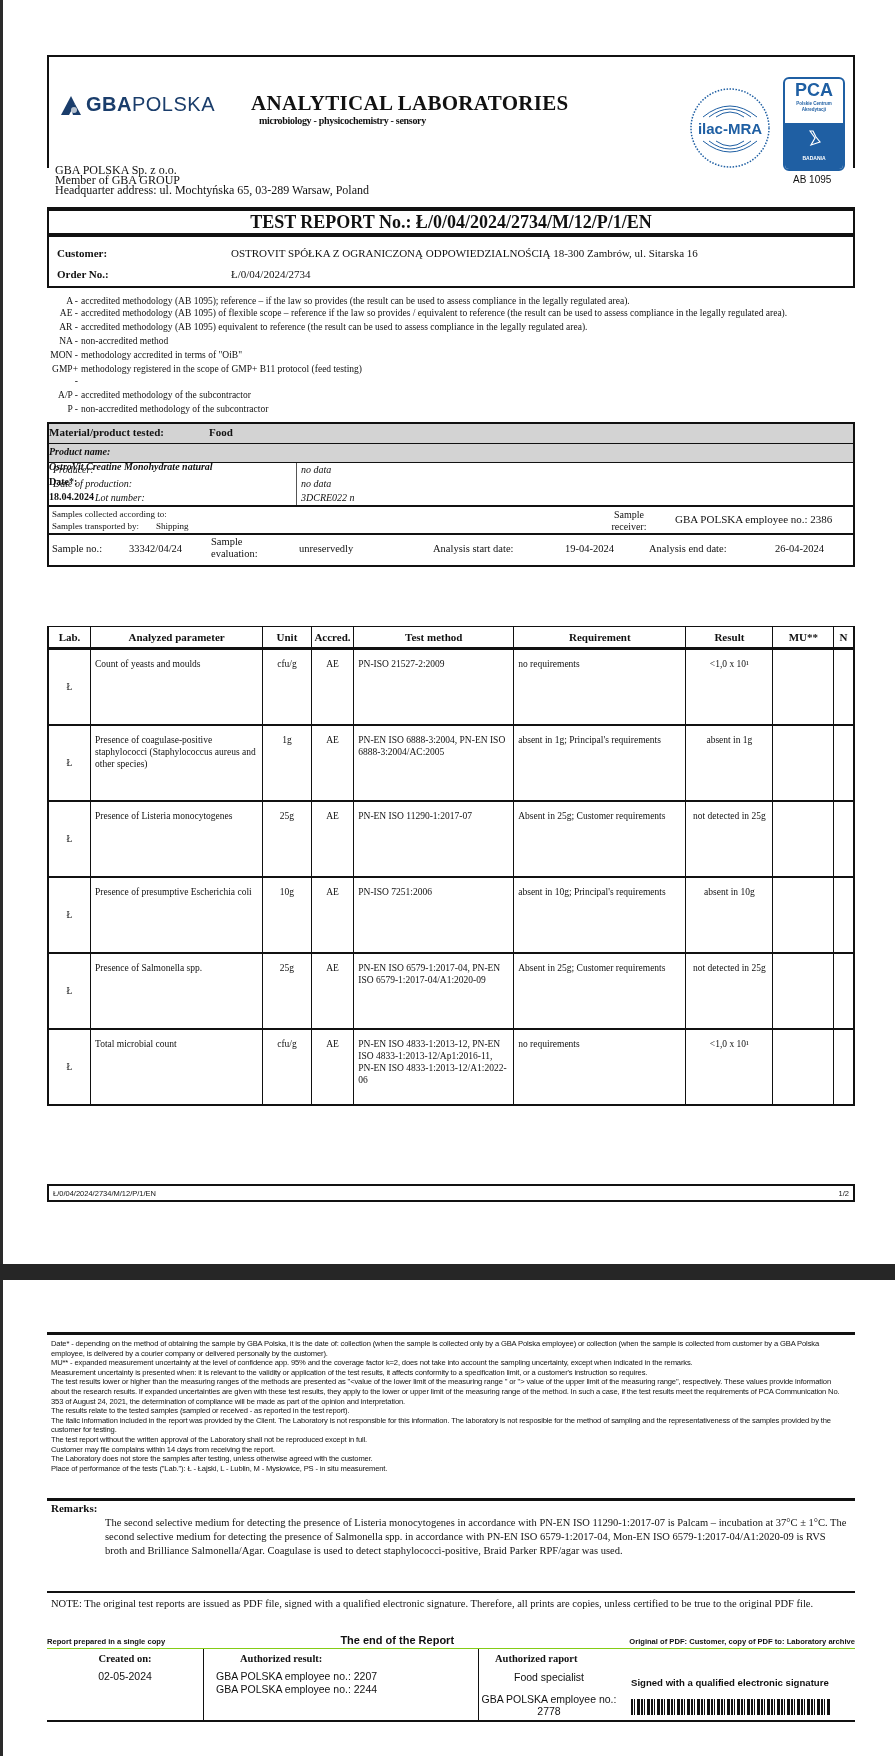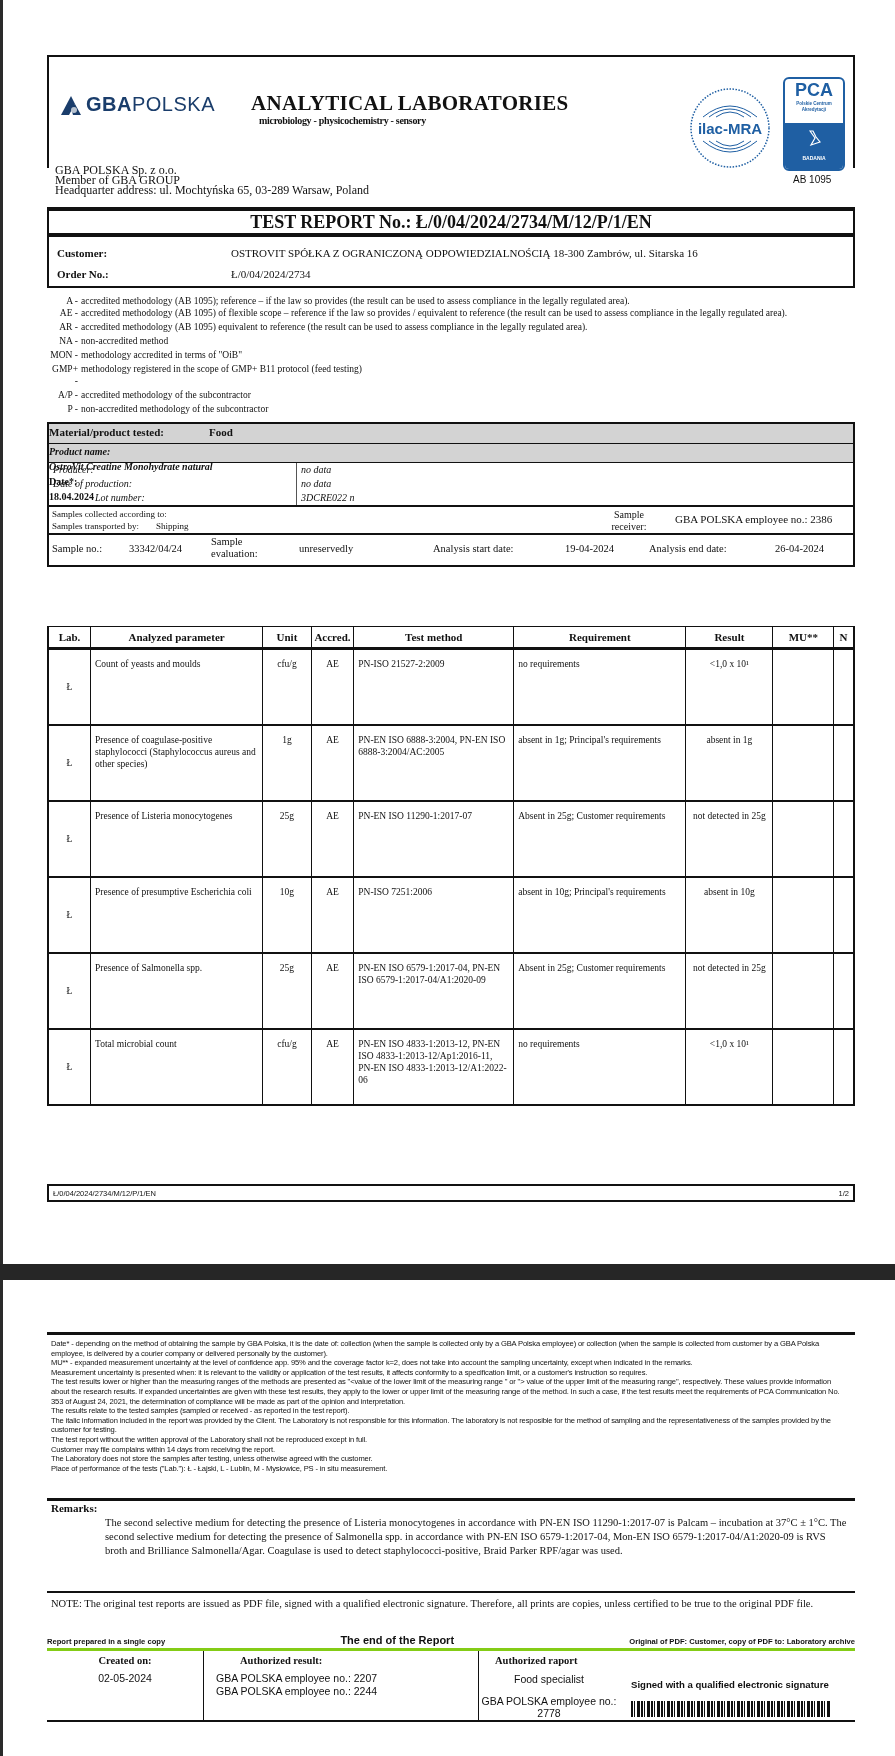--- a/index.html
+++ b/index.html
@@ -64,21 +64,21 @@
   .p2line { position: absolute; left: 44px; top: 52px; width: 808px; height: 3px; background: #111; }
   .notes { position: absolute; left: 48px; top: 59px; width: 800px; font-family: "Liberation Sans", sans-serif; font-size: 7.6px; line-height: 9.6px; letter-spacing: -0.15px; }
   .p2line2 { position: absolute; left: 44px; top: 218px; width: 808px; height: 3px; background: #111; }
   .remarks-lbl { position: absolute; left: 48px; top: 222px; font-weight: bold; font-size: 11px; }
   .remarks { position: absolute; left: 102px; top: 236px; width: 745px; font-size: 10.5px; line-height: 14px; }
   .p2line3 { position: absolute; left: 44px; top: 311px; width: 808px; height: 2px; background: #111; }
   .note { position: absolute; left: 48px; top: 317px; width: 800px; font-size: 10.5px; line-height: 13px; }
   .endrow { position: absolute; left: 44px; top: 354px; width: 808px; display: flex; justify-content: space-between; align-items: baseline; font-family: "Liberation Sans", sans-serif; }
   .endrow .l, .endrow .r { font-size: 7.6px; font-weight: bold; }
   .endrow .m { font-size: 11px; font-weight: bold; }
-  .sigtbl { position: absolute; left: 44px; top: 368px; width: 808px; height: 74px; border-top: 3px solid #84cc16; border-bottom: 2px solid #111; display: flex; font-size: 10px; }
+  .sigtbl { position: absolute; left: 44px; top: 368px; width: 808px; height: 74px; border-top: 1px solid #84cc16; border-bottom: 2px solid #111; display: flex; font-size: 10px; }
   .sigtbl .col { border-right: 1px solid #111; padding-top: 4px; }
   .sigtbl .col:last-child { border-right: none; }
   .sigtbl .h { font-family: "Liberation Serif", serif; font-weight: bold; font-size: 10.5px; }
   .sigtbl .v { font-family: "Liberation Sans", sans-serif; font-size: 10.5px; }
   .barcode { margin-top: 6px; height: 16px; width: 200px; background: repeating-linear-gradient(90deg, #111 0 2px, #fff 2px 3px, #111 3px 4px, #fff 4px 6px, #111 6px 9px, #fff 9px 10px); }
 </style>
 </head>
 <body>
 
 <div class="page page1">

